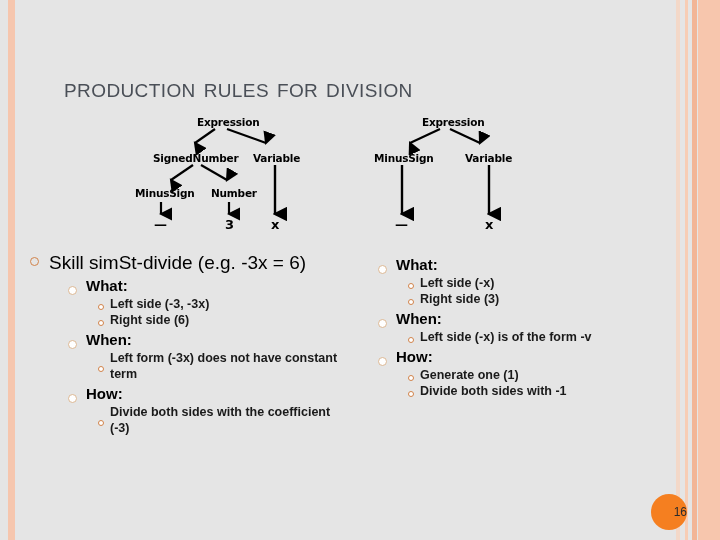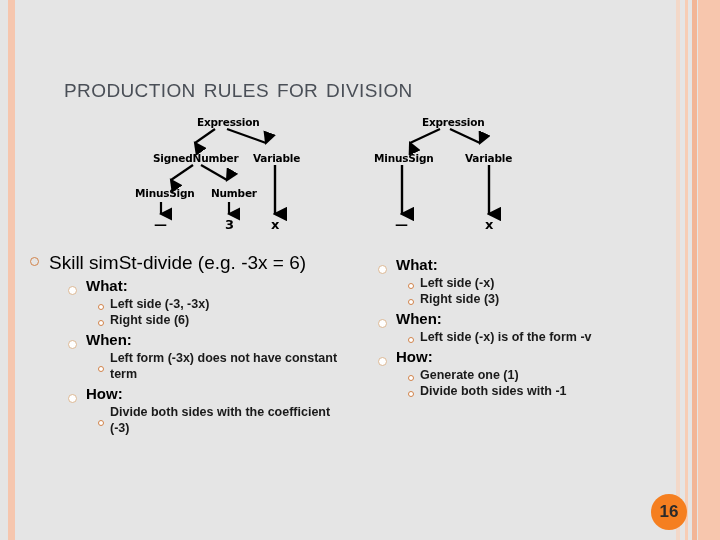--- a/index.html
+++ b/index.html
@@ -85,22 +85,22 @@
     flex:0 0 auto;width:6px;height:6px;border:1.4px solid #d1834a;
     border-radius:50%;margin:5px 6px 0 0;box-sizing:border-box;
   }
   .lvl3 .txt{flex:1;}
 
   
   #page-badge{
     position:absolute;right:33px;bottom:10px;
     width:36px;height:36px;border-radius:50%;
     background:#f57f20;
-    display:flex;align-items:center;justify-content:center;
-    color:#2b2b2b;font-size:17px;font-weight:bold;
+    display:flex;align-items:center;justify-content:flex-end;
+    color:#2b2b2b;font-size:12px;
   }
 </style>
 </head>
 <body>
 
 <div id="slide">
 
   <div class="stripe stripe-left"></div>
   <div class="stripe stripe-r1"></div>
   <div class="stripe stripe-r2"></div>

